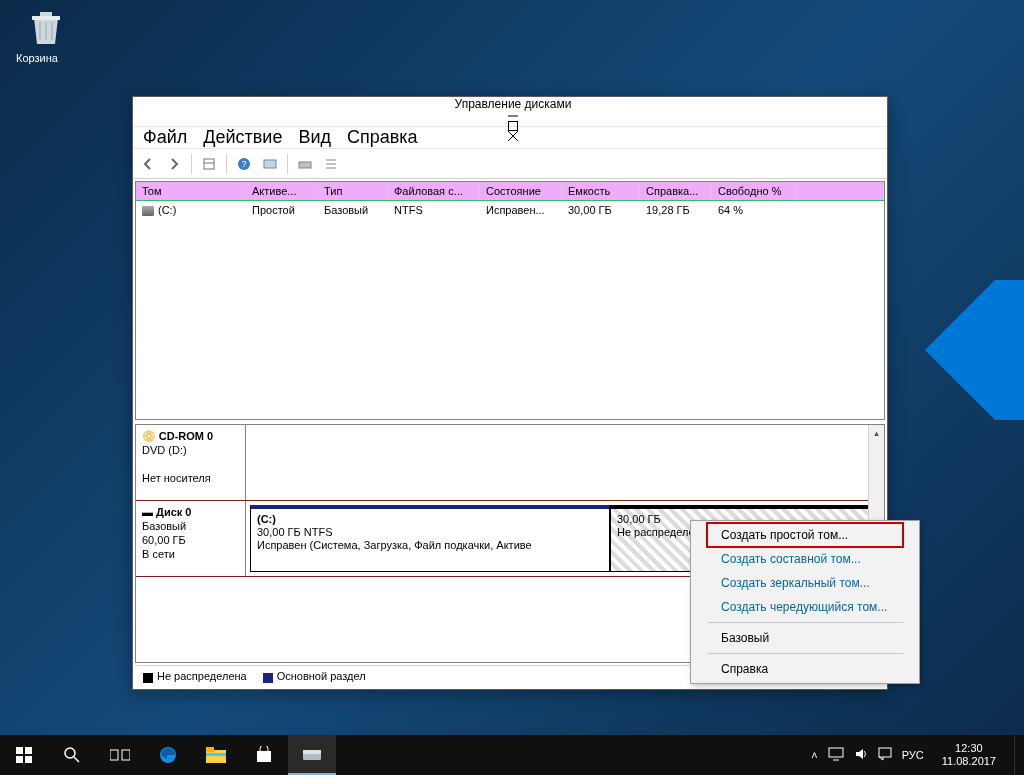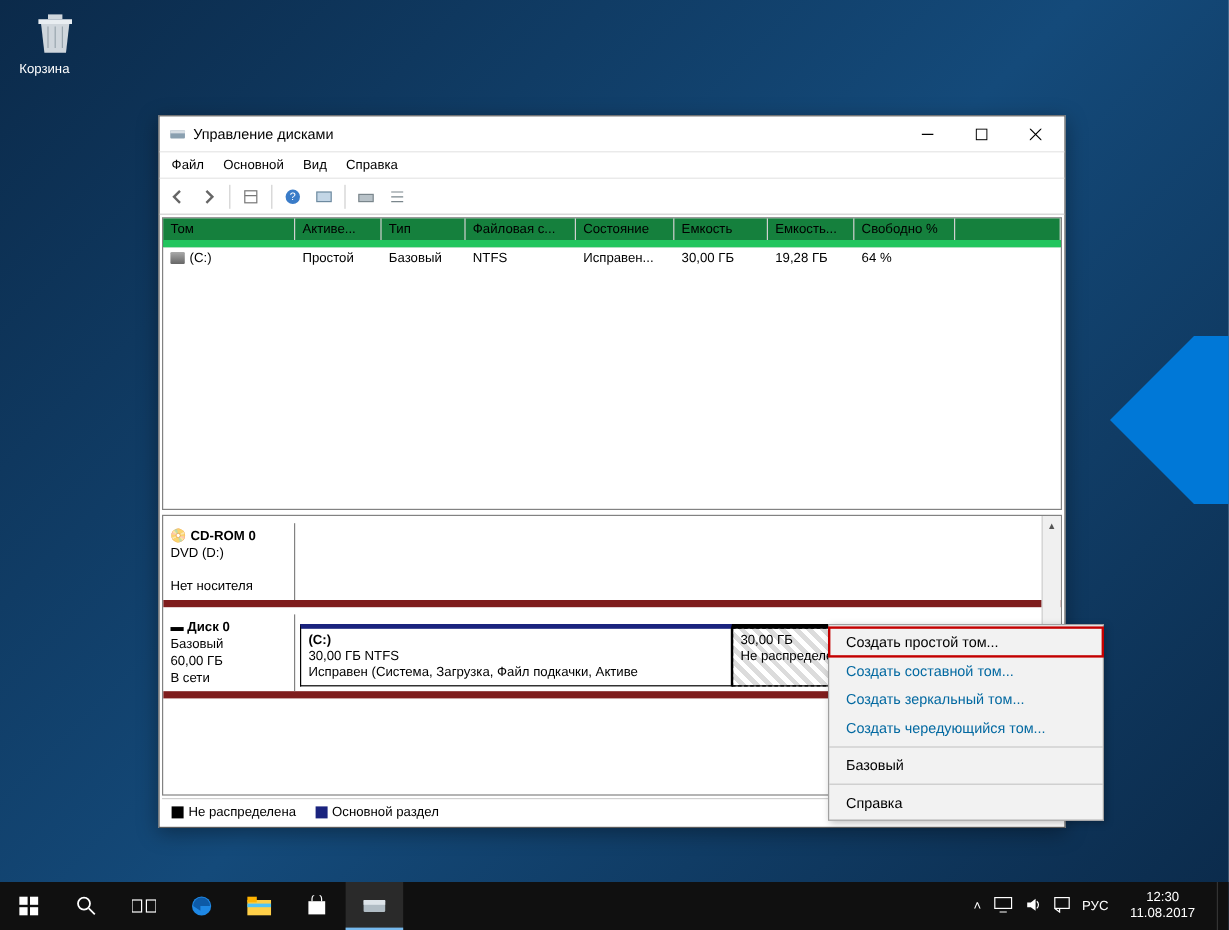--- a/index.html
+++ b/index.html
@@ -9,66 +9,66 @@
 
 .desktop-icon { position: absolute; top: 8px; left: 16px; width: 60px; text-align: left; color: #fff; font-size: 11px; }
 .desktop-icon svg { width: 40px; height: 40px; margin: 0 auto 4px; display: block; }
 
 
 .flag { position: absolute; right: 0; top: 280px; width: 140px; height: 140px; overflow: hidden; }
 .flag::before { content: ""; position: absolute; right: -70px; top: 0; width: 140px; height: 140px; background: #0078d7; transform: rotate(45deg); transform-origin: center; }
 
 
 .window { position: absolute; left: 132px; top: 96px; width: 756px; height: 594px; background: #fff; border: 1px solid #5a5a5a; display: flex; flex-direction: column; box-shadow: 0 4px 16px rgba(0,0,0,.35); }
-.titlebar { height: 30px; display: flex; align-items: center; padding: 0 2px 0 8px; font-size: 12px; border-bottom: 1px solid #e5e5e5; }
+.titlebar { height: 30px; display: flex; align-items: center; padding: 0 2px 0 8px; font-size: 12px; border-bottom: 1px solid #e5e5e5; flex-direction: column; }
 .titlebar .ticon { width: 14px; height: 14px; margin-right: 6px; }
 .titlebar .title { flex: 1; }
 .winbtn { width: 45px; height: 28px; display: flex; align-items: center; justify-content: center; font-size: 14px; color: #222; }
 .winbtn svg { width: 10px; height: 10px; }
 
 
-.menubar { height: 22px; display: flex; align-items: center; padding: 0 2px; font-size: 11px; border-bottom: 1px solid #e5e5e5; }
+.menubar { height: 22px; display: flex; align-items: center; padding: 0 2px; font-size: 18px; border-bottom: 1px solid #e5e5e5; }
 .menubar span { padding: 3px 8px; }
 
 
 .toolbar { height: 30px; display: flex; align-items: center; border-bottom: 1px solid #d0d0d0; padding: 0 4px; gap: 4px; }
 .toolbar .tb { width: 22px; height: 22px; display: flex; align-items: center; justify-content: center; border: 1px solid transparent; }
 .toolbar .sep { width: 1px; height: 20px; background: #d0d0d0; margin: 0 2px; }
 
 
 .grid { border: 1px solid #828282; margin: 2px; }
-.grid-head { display: flex; background: #15803d; border-bottom: 6px solid #22c55e; }
+.grid-head { display: flex; background: #f0abfc; border-bottom: 1px solid #22c55e; }
 .grid-head div { font-size: 11px; padding: 3px 6px; border-right: 1px solid #d0d0d0; white-space: nowrap; overflow: hidden; }
 .grid-body { height: 218px; overflow: auto; }
 .grid-row { display: flex; font-size: 11px; }
 .grid-row div { padding: 3px 6px; white-space: nowrap; overflow: hidden; }
 .c0{width:110px}.c1{width:72px}.c2{width:70px}.c3{width:92px}.c4{width:82px}.c5{width:78px}.c6{width:72px}.c7{width:84px}.c8{flex:1}
 .vol-icon { display: inline-block; width: 12px; height: 10px; background: linear-gradient(#aaa,#666); border-radius: 1px; margin-right: 4px; vertical-align: middle; }
 
 
 .disks { flex: 1; border: 1px solid #828282; margin: 2px; position: relative; overflow: hidden; }
-.disk-row { display: flex; border-bottom: 6px solid #7f1d1d; min-height: 76px; align-items: flex-end; }
+.disk-row { display: flex; border-bottom: 1px solid #7f1d1d; min-height: 76px; }
 .disk-head { width: 110px; border-right: 1px solid #828282; padding: 4px 6px; font-size: 11px; line-height: 14px; }
 .disk-head b { font-size: 11px; }
 .disk-body { flex: 1; display: flex; padding: 4px; gap: 0; }
 .part { border: 1px solid #000; font-size: 11px; padding: 4px 6px; line-height: 13px; position: relative; }
 .part.primary { border-top: 4px solid #1a237e; }
 .part.unalloc { border-top: 4px solid #000; background: repeating-linear-gradient(45deg, #fff, #fff 4px, #dcdcdc 4px, #dcdcdc 8px); }
 .part b { font-weight: 600; }
 .part.sel::after { content:""; position:absolute; inset:-1px; border:1px dashed #000; pointer-events:none; }
 .sb { position: absolute; right: 0; top: 0; bottom: 0; width: 16px; background: #f0f0f0; border-left: 1px solid #d0d0d0; }
 .sb .up,.sb .dn { height: 16px; display: flex; align-items: center; justify-content: center; font-size: 9px; color: #555; }
 .sb .dn { position: absolute; bottom: 0; left:0; right:0;}
 
 
 .legend { height: 22px; display: flex; align-items: center; padding: 0 8px; font-size: 11px; border-top: 1px solid #d0d0d0; gap: 16px; margin: 0 2px 2px; }
 .legend span.sw { display: inline-block; width: 10px; height: 10px; margin-right: 4px; vertical-align: middle; }
 
 
-.ctx { position: absolute; left: 690px; top: 520px; width: 230px; background: #f2f2f2; border: 1px solid #a0a0a0; box-shadow: 2px 2px 6px rgba(0,0,0,.25); font-size: 12px; padding: 2px 0; z-index: 10; }
+.ctx { position: absolute; left: 690px; top: 520px; width: 230px; background: #f2f2f2; border: 1px solid #a0a0a0; box-shadow: 2px 2px 6px rgba(0,0,0,.25); font-size: 12px; padding: 2px 16px; z-index: 10; }
 .ctx .mi { padding: 5px 14px; white-space: nowrap; }
 .ctx .mi.dis { color: #0369a1; }
 .ctx hr { border: none; border-top: 1px solid #c8c8c8; margin: 3px 0; }
 .ctx .hl { outline: 2px solid #c40000; outline-offset: -1px; }
 
 
 .taskbar { position: absolute; left: 0; right: 0; bottom: 0; height: 40px; background: #101010; display: flex; align-items: center; color: #fff; font-size: 11px; }
 .taskbar .tb-item { width: 48px; height: 40px; display: flex; align-items: center; justify-content: center; }
 .taskbar .tb-item.active { background: #2a2a2a; border-bottom: 2px solid #76b9ed; }
 .tray { margin-left: auto; display: flex; align-items: center; gap: 10px; padding: 0 4px; }
@@ -108,21 +108,21 @@
       </div>
     <div class="winbtn">
         <svg viewBox="0 0 10 10">
           <path d="M0 0l10 10M10 0L0 10" stroke="#000"></path>
         </svg>
       </div>
   </div>
 
   <div class="menubar">
     <span>Файл</span>
-    <span>Основной</span>
+    <span>Действие</span>
     <span>Вид</span>
     <span>Справка</span>
   </div>
 
   <div class="toolbar">
     <div class="tb">
         <svg width="14" height="14" viewBox="0 0 14 14">
           <path d="M9 2L4 7l5 5" fill="none" stroke="#666" stroke-width="2"></path>
         </svg>
       </div>
@@ -164,21 +164,21 @@
   </div>
 
   <div class="grid">
     <div class="grid-head">
       <div class="c0">Том</div>
       <div class="c1">Активе...</div>
       <div class="c2">Тип</div>
       <div class="c3">Файловая с...</div>
       <div class="c4">Состояние</div>
       <div class="c5">Емкость</div>
-      <div class="c6">Емкость...</div>
+      <div class="c6">Справка...</div>
       <div class="c7">Свободно %</div>
       <div class="c8"></div>
     </div>
     <div class="grid-body" id="grid-body">
         <div class="grid-row">
           <div class="c0"><span class="vol-icon"></span>(C:)</div>
           <div class="c1">Простой</div>
           <div class="c2">Базовый</div>
           <div class="c3">NTFS</div>
           <div class="c4">Исправен...</div>

